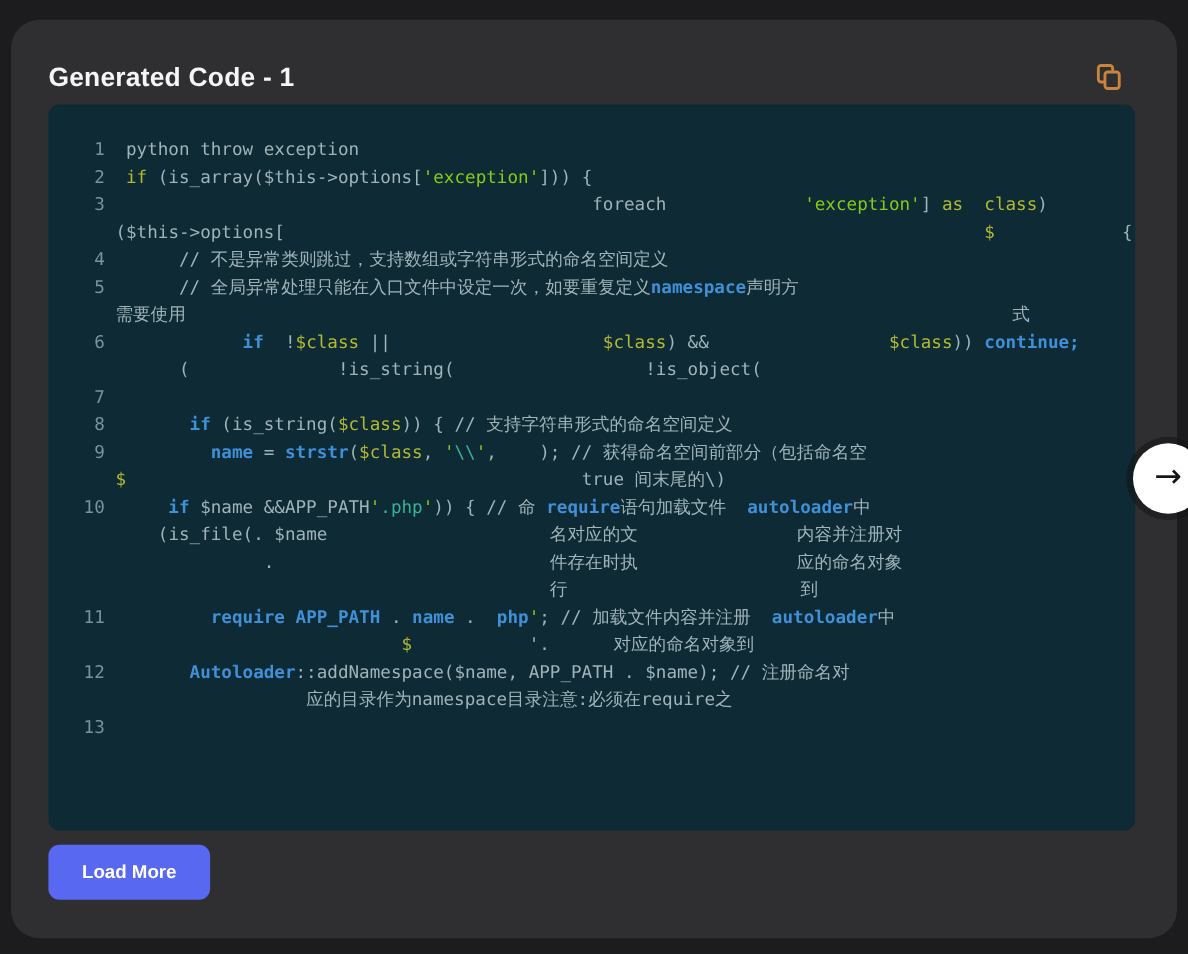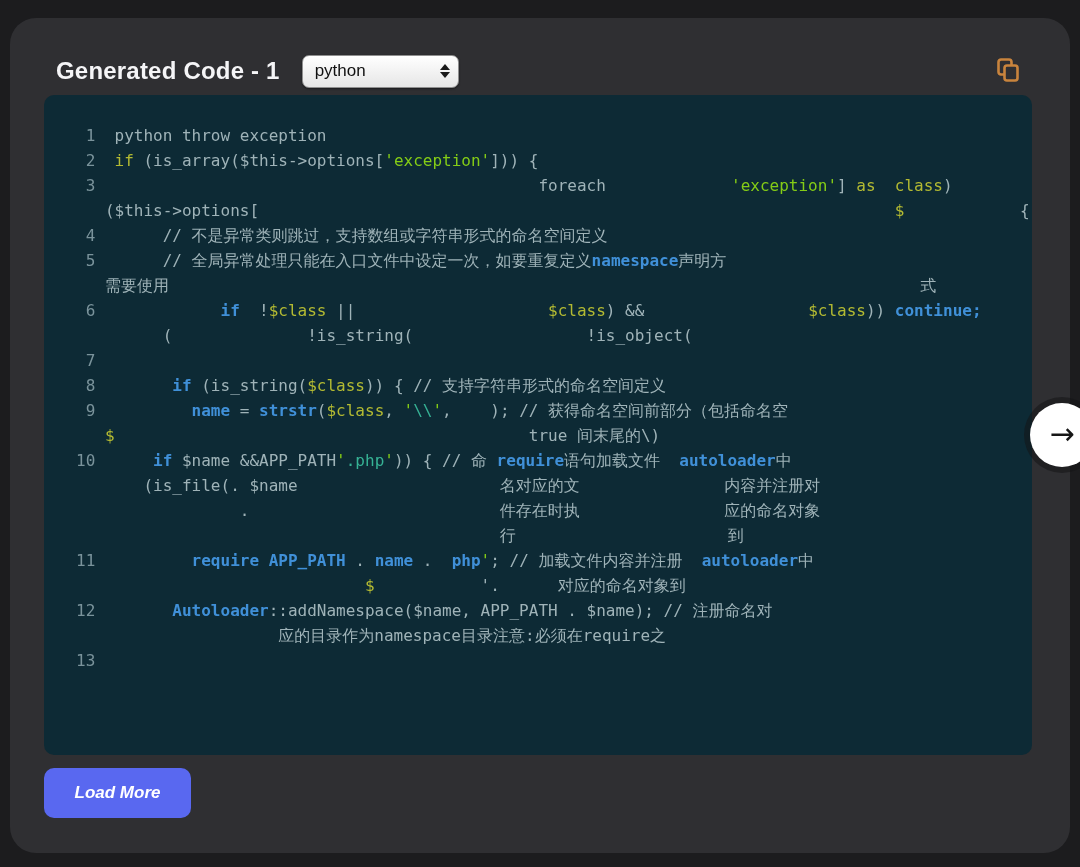--- a/index.html
+++ b/index.html
@@ -11,21 +11,21 @@
     position:relative; overflow:hidden;
   }
   .card {
     position:absolute; left:10px; top:18px;
     width:1060px; height:835px;
     background:#2f2f32;
     border-radius:26px;
   }
   .header {
     position:absolute; left:34px; top:32px; right:48px;
-    height:42px; display:flex; align-items:center;margin-left:12px;
+    height:42px; display:flex; align-items:center;
   }
   .title {
     color:#f5f5f7; font-size:24px; font-weight:bold;
     letter-spacing:0.2px; margin-right:22px;
   }
   .select {
     display:flex; align-items:center;
     width:157px; height:33px;
     border-radius:7px;
     background:linear-gradient(#ffffff,#e6e6e6);
@@ -62,21 +62,20 @@
   .tk-b  { color:#4090d8;font-weight:bold; }
   .tk-s  { color:#84cc16; }
   .tk-t  { color:#36b295; }
   .load-more {
     position:absolute; left:34px; top:750px;
     width:147px; height:50px;
     background:#5968f0; border:none; border-radius:10px;
     color:#ffffff; font-size:17px; font-weight:bold;
     font-family:"Liberation Sans", sans-serif;
     cursor:pointer;
-    font-style:italic;
   }
   .next-btn {
     position:absolute; left:1030px; top:403px;
     width:64px; height:64px; border-radius:50%;
     background:#ffffff; border:none; cursor:pointer;
     box-shadow:0 0 0 6px rgba(20,20,22,.55);
     display:flex; align-items:center; justify-content:center;
   }
   .next-btn .arrow {
     color:#161616; font-size:30px; line-height:1;
@@ -85,27 +84,20 @@
   }
 </style>
 </head>
 <body>
 
 <div class="card">
 
   <div class="header">
     <span class="title">Generated Code - 1</span>
 
-    <div class="select">
-      <span class="val">python</span>
-      <span class="updown">
-        <span class="tri-up"></span>
-        <span class="tri-down"></span>
-      </span>
-    </div>
 
     <button class="copy-btn">
       <span>
         <svg width="24" height="26" viewBox="0 0 24 26">
           <rect x="2.5" y="2.5" width="13" height="15" rx="2.5" fill="none" stroke="#c9843d" stroke-width="2.6"></rect>
           <rect x="8.5" y="8.5" width="13" height="15" rx="2.5" fill="#2f2f32" stroke="#c9843d" stroke-width="2.6"></rect>
         </svg>
       </span>
     </button>
   </div>

